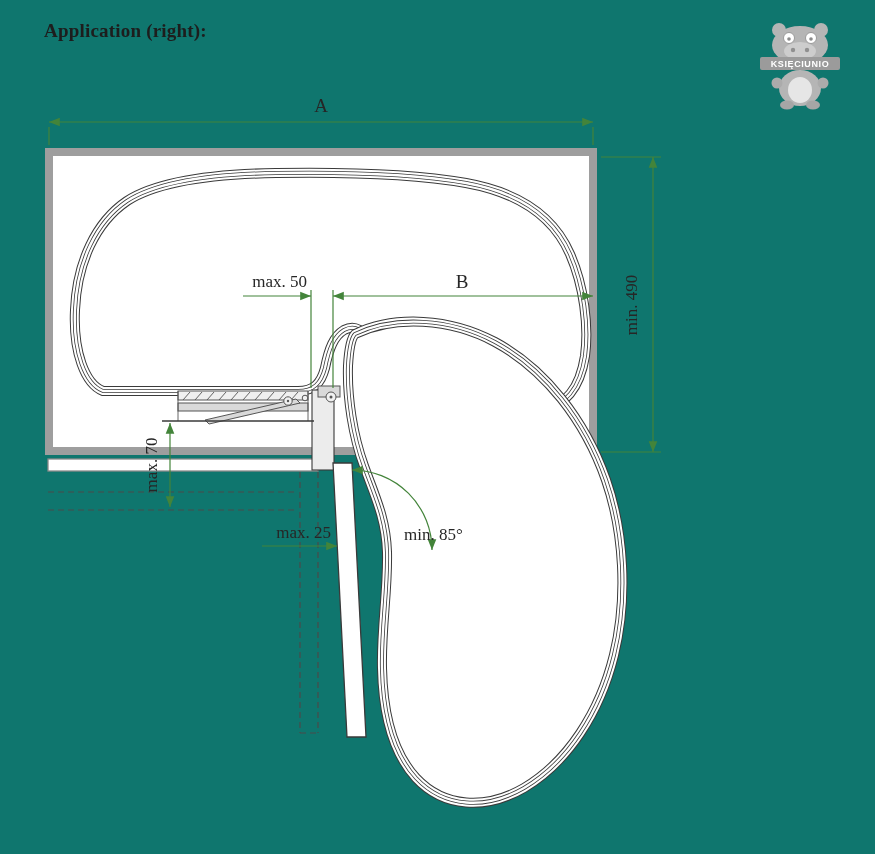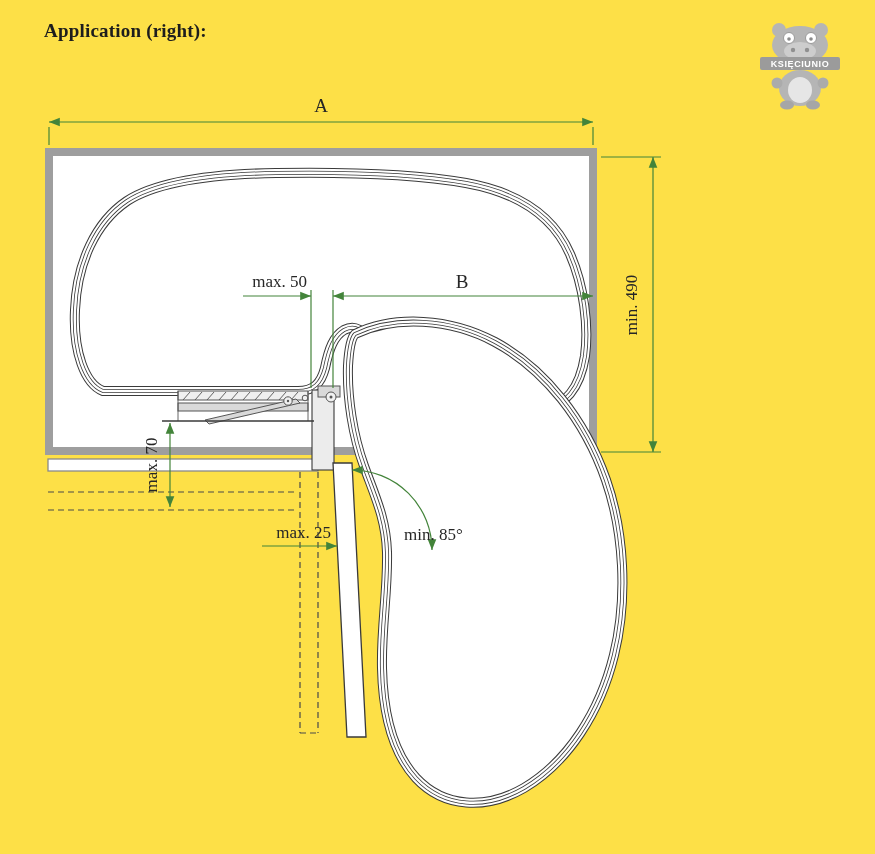--- a/index.html
+++ b/index.html
@@ -1,19 +1,19 @@
 <!DOCTYPE html>
 <html><head>
 <meta charset="utf-8">
 <style>
   html,body{margin:0;padding:0;background:#ffffff;}
   .page{
     position:relative;
     width:875px;height:854px;
-    background:#fde047;
+    background:#0f766e;
     font-family:"Liberation Serif", serif;
     overflow:hidden;
   }
   .title{
     position:absolute;left:44px;top:20px;
     font-size:19px;font-weight:bold;color:#1d1d1d;
     letter-spacing:0.2px;
   }
   svg.diagram{position:absolute;left:0;top:0;}
   

